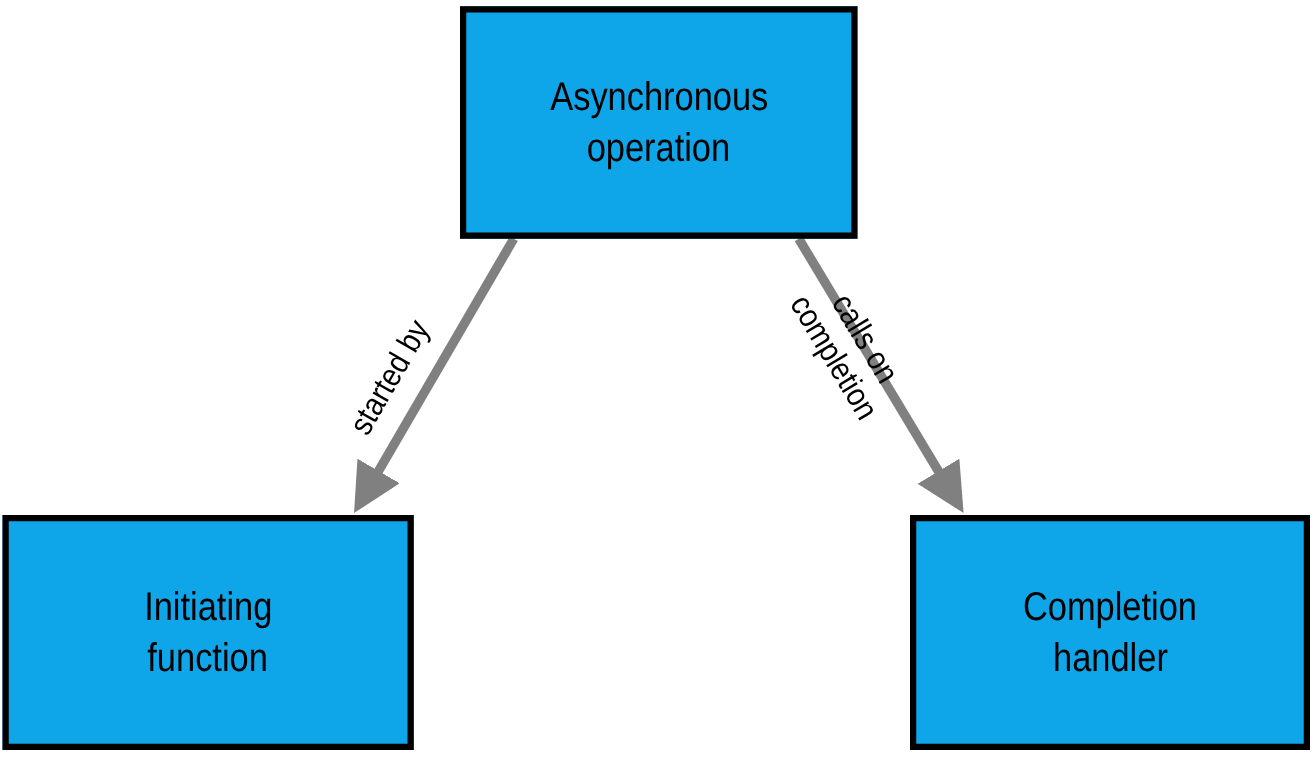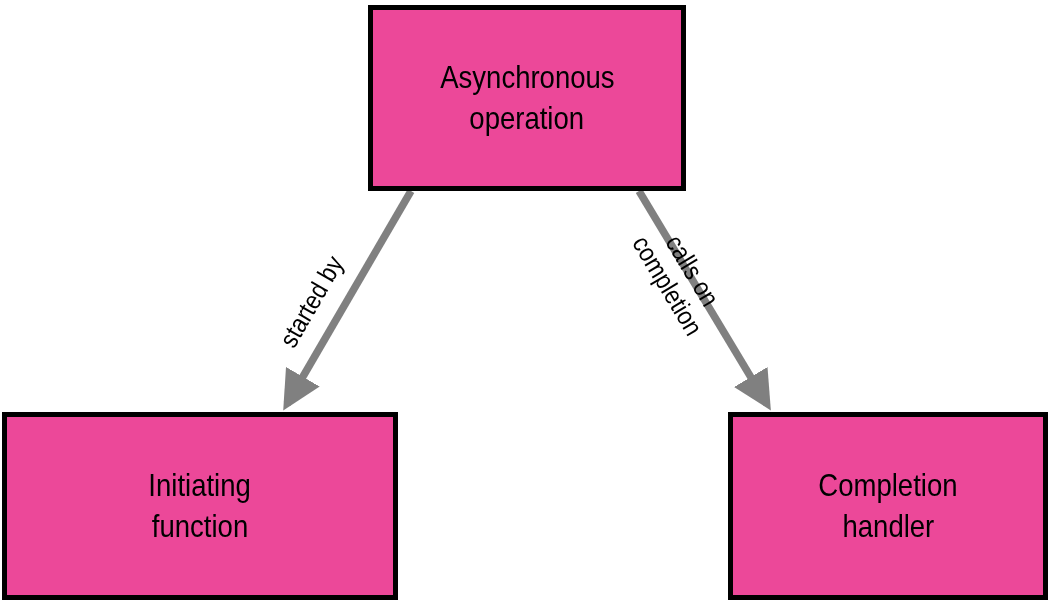--- a/index.html
+++ b/index.html
@@ -14,21 +14,21 @@
   #canvas {
     position: relative;
     width: 1052px;
     height: 606px;
     background: #ffffff;
     overflow: hidden;
   }
   .node {
     position: absolute;
     box-sizing: border-box;
-    background: #ec4899;
+    background: #0ea5e9;
     border: 5px solid #000000;
     display: flex;
     flex-direction: column;
     align-items: center;
     justify-content: center;
     z-index: 3;
   }
   .node-label {
     font-family: "Liberation Sans Narrow", "Liberation Sans", "DejaVu Sans", sans-serif;
     font-size: 32px;
@@ -41,21 +41,21 @@
   }
   #node-async {
     left: 368px;
     top: 5px;
     width: 318px;
     height: 186px;
   }
   #node-initiating {
     left: 2px;
     top: 412px;
-    width: 396px;
+    width: 329px;
     height: 188px;
   }
   #node-completion {
     left: 728px;
     top: 412px;
     width: 320px;
     height: 188px;
   }
   #edge-layer {
     position: absolute;

